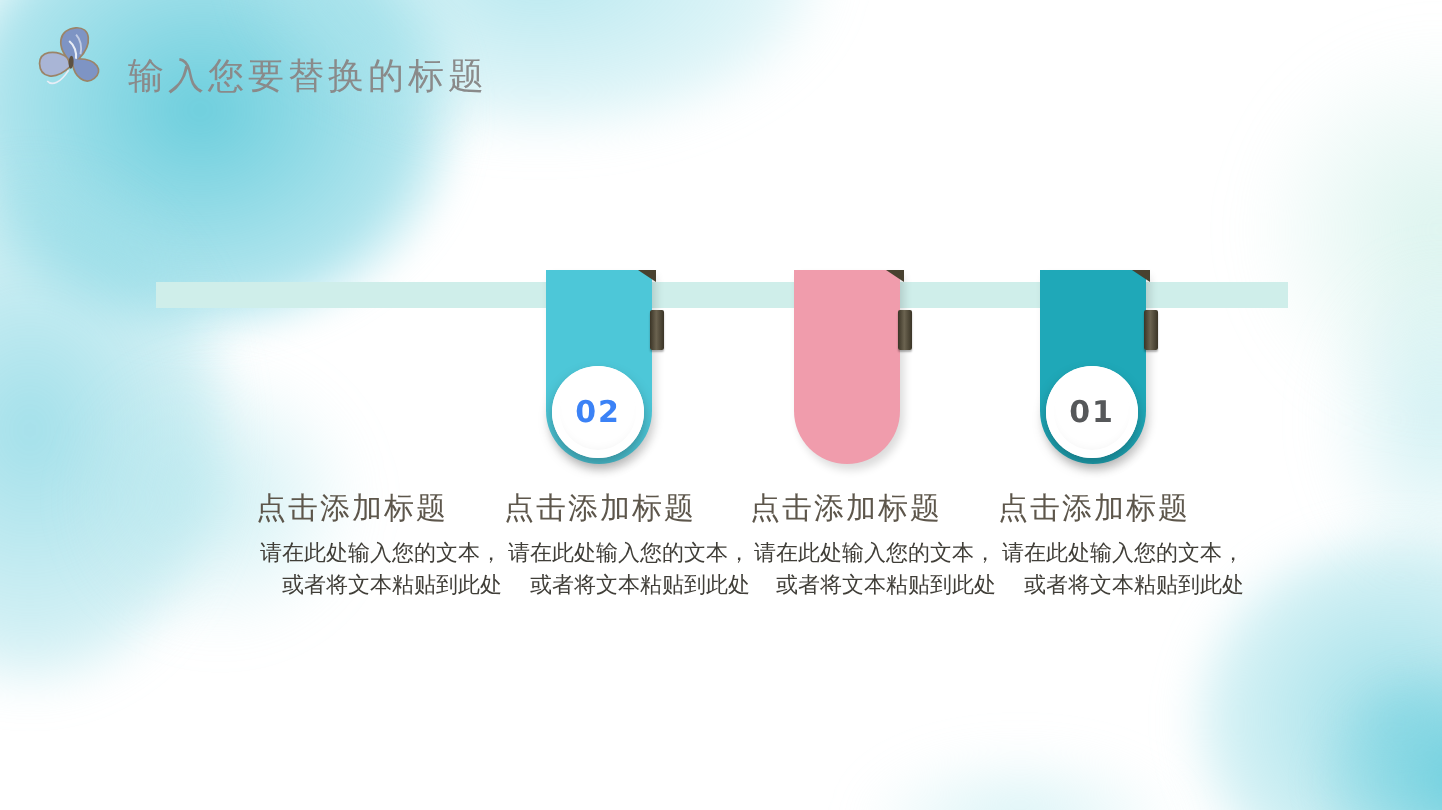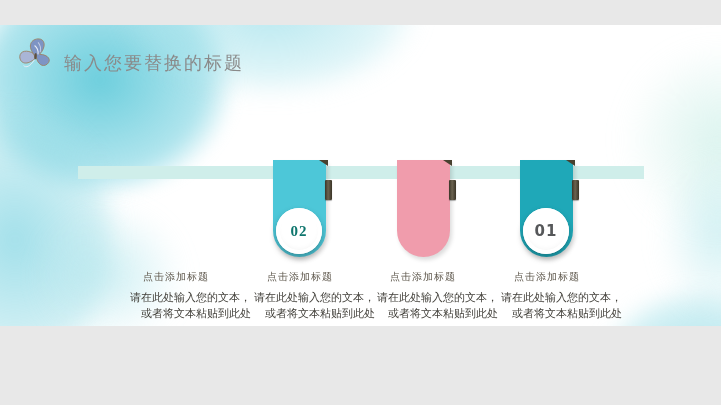--- a/index.html
+++ b/index.html
@@ -1,18 +1,18 @@
 <!DOCTYPE html>
 <html><head>
 <meta charset="utf-8">
 <style>
   html,body{margin:0;padding:0;background:#e8e8e8;}
   .slide{
-    position:relative;width:721px;height:301px;background:#ffffff;
-    overflow:hidden;font-family:"Liberation Serif",serif;margin-top:25px;
+    position:relative;width:721px;height:405px;background:#ffffff;
+    overflow:hidden;font-family:"Liberation Serif",serif;
   }
   
   .bg{position:absolute;inset:0;z-index:0;}
   .blob{position:absolute;border-radius:50%;}
   .b1{left:-90px;top:-110px;width:380px;height:330px;filter:blur(7px);
       background:radial-gradient(closest-side,rgba(96,202,218,.92),rgba(125,212,226,.6) 55%,rgba(255,255,255,0) 72%);}
   .b2{left:70px;top:-130px;width:400px;height:230px;filter:blur(11px);
       background:radial-gradient(closest-side,rgba(140,218,230,.62),rgba(170,228,236,.35) 60%,rgba(255,255,255,0) 75%);}
   .b3{left:-130px;top:30px;width:290px;height:370px;filter:blur(9px);
       background:radial-gradient(closest-side,rgba(118,209,224,.68),rgba(150,220,230,.4) 58%,rgba(255,255,255,0) 74%);}
@@ -57,21 +57,21 @@
     background:#ffffff;display:flex;align-items:center;justify-content:center;
     box-shadow:0 4px 7px rgba(0,0,0,.28), inset 0 0 0 4px #ffffff, inset 0 -3px 6px rgba(0,0,0,.07);
   }
   .num{
     font-family:"DejaVu Sans",sans-serif;font-size:15px;font-weight:700;letter-spacing:1px;
   }
   
   .col{position:absolute;top:245px;width:150px;text-align:center;z-index:2;}
   .col.c1{left:101px;} .col.c2{left:225px;} .col.c3{left:348px;} .col.c4{left:472px;}
   .col h3{
-    margin:0 0 5px 0;font-size:10px;font-weight:400;color:#5d564b;letter-spacing:1px;
+    margin:0 0 5px 0;font-size:15px;font-weight:400;color:#5d564b;letter-spacing:1px;
   }
   .col p{margin:0;font-size:11px;line-height:16px;color:#403e38;text-align:right;}
 </style>
 </head>
 <body>
 
 <div class="slide">
 
   <div class="bg">
     <div class="blob b1"></div>
@@ -100,21 +100,21 @@
     <h1 class="title">输入您要替换的标题</h1>
   </div>
 
   <div class="bar" style="background: rgb(207, 238, 234);"></div>
 
 
   <div class="tab t2" style="background: rgb(77, 199, 216);">
     <div class="fold"></div>
     <div class="clip"></div>
     <div class="circle">
-      <span class="num" style="color: #0f766e; font-family: Liberation Serif, serif;">02</span>
+      <span class="num" style="color: #3b82f6;">02</span>
     </div>
   </div>
 
   <div class="tab t3" style="background: rgb(240, 156, 172);">
     <div class="fold"></div>
     <div class="clip"></div>
   </div>
 
   <div class="tab t4" style="background: rgb(31, 168, 184);">
     <div class="fold"></div>

